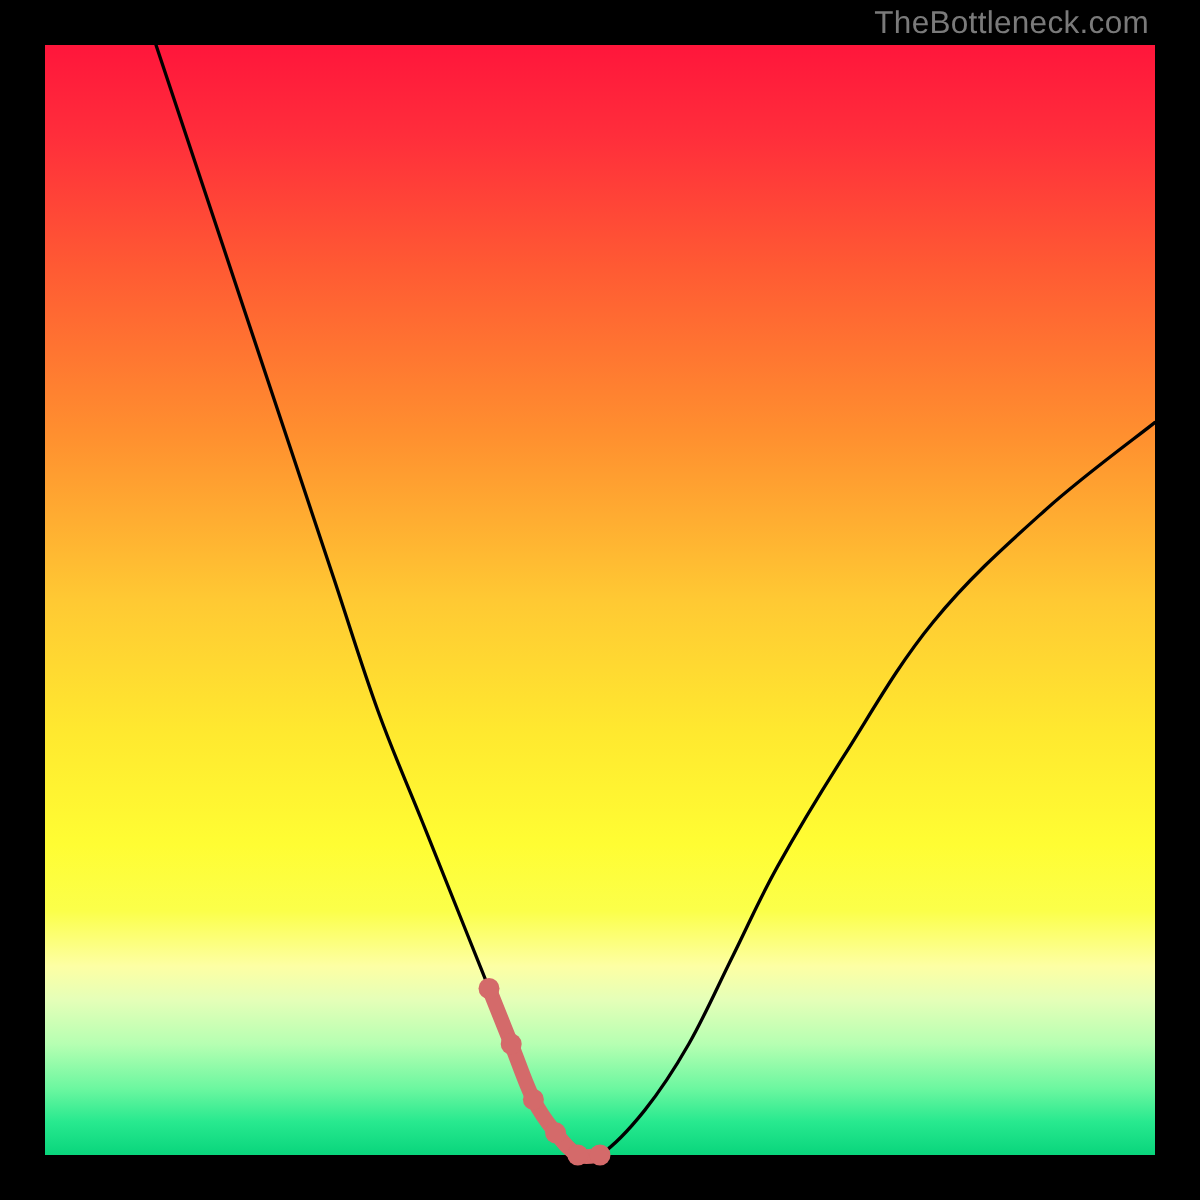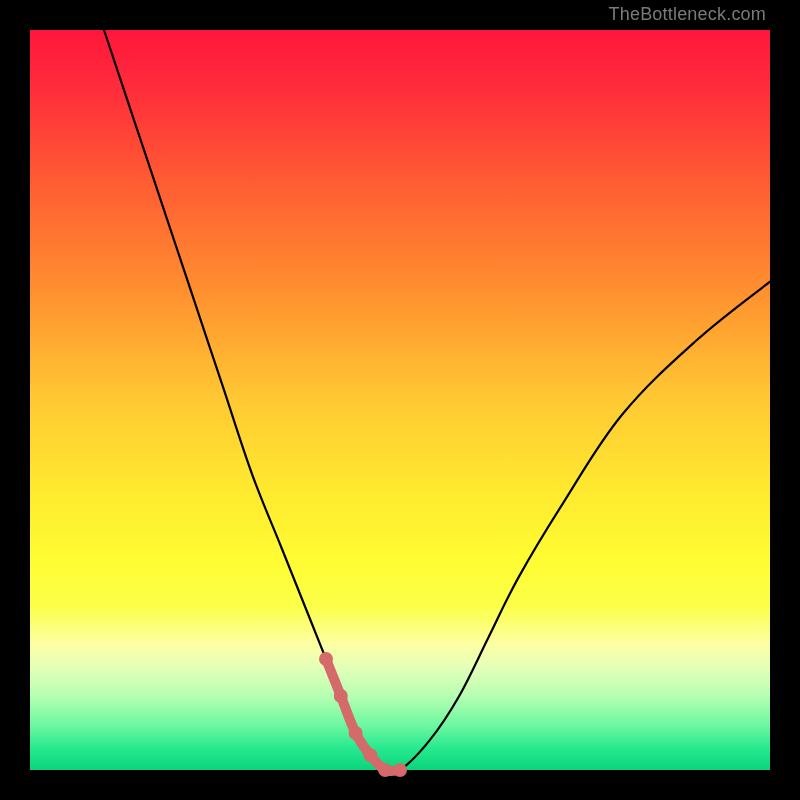--- a/index.html
+++ b/index.html
@@ -23,21 +23,21 @@
     position: absolute;
     left: 0; top: 0;
     width: 100%;
     height: 100%;
   }
   .watermark {
     position: absolute;
     top: 4px;
     right: 34px;
     color: #7a7a7a;
-    font-size: 18px;
+    font-size: 21px;
     font-weight: 500;
     letter-spacing: 0.2px;
   }
   svg.overlay {
     position: absolute;
     left: 30px;
     top: 30px;
     width: 740px;
     height: 740px;
     overflow: visible;

